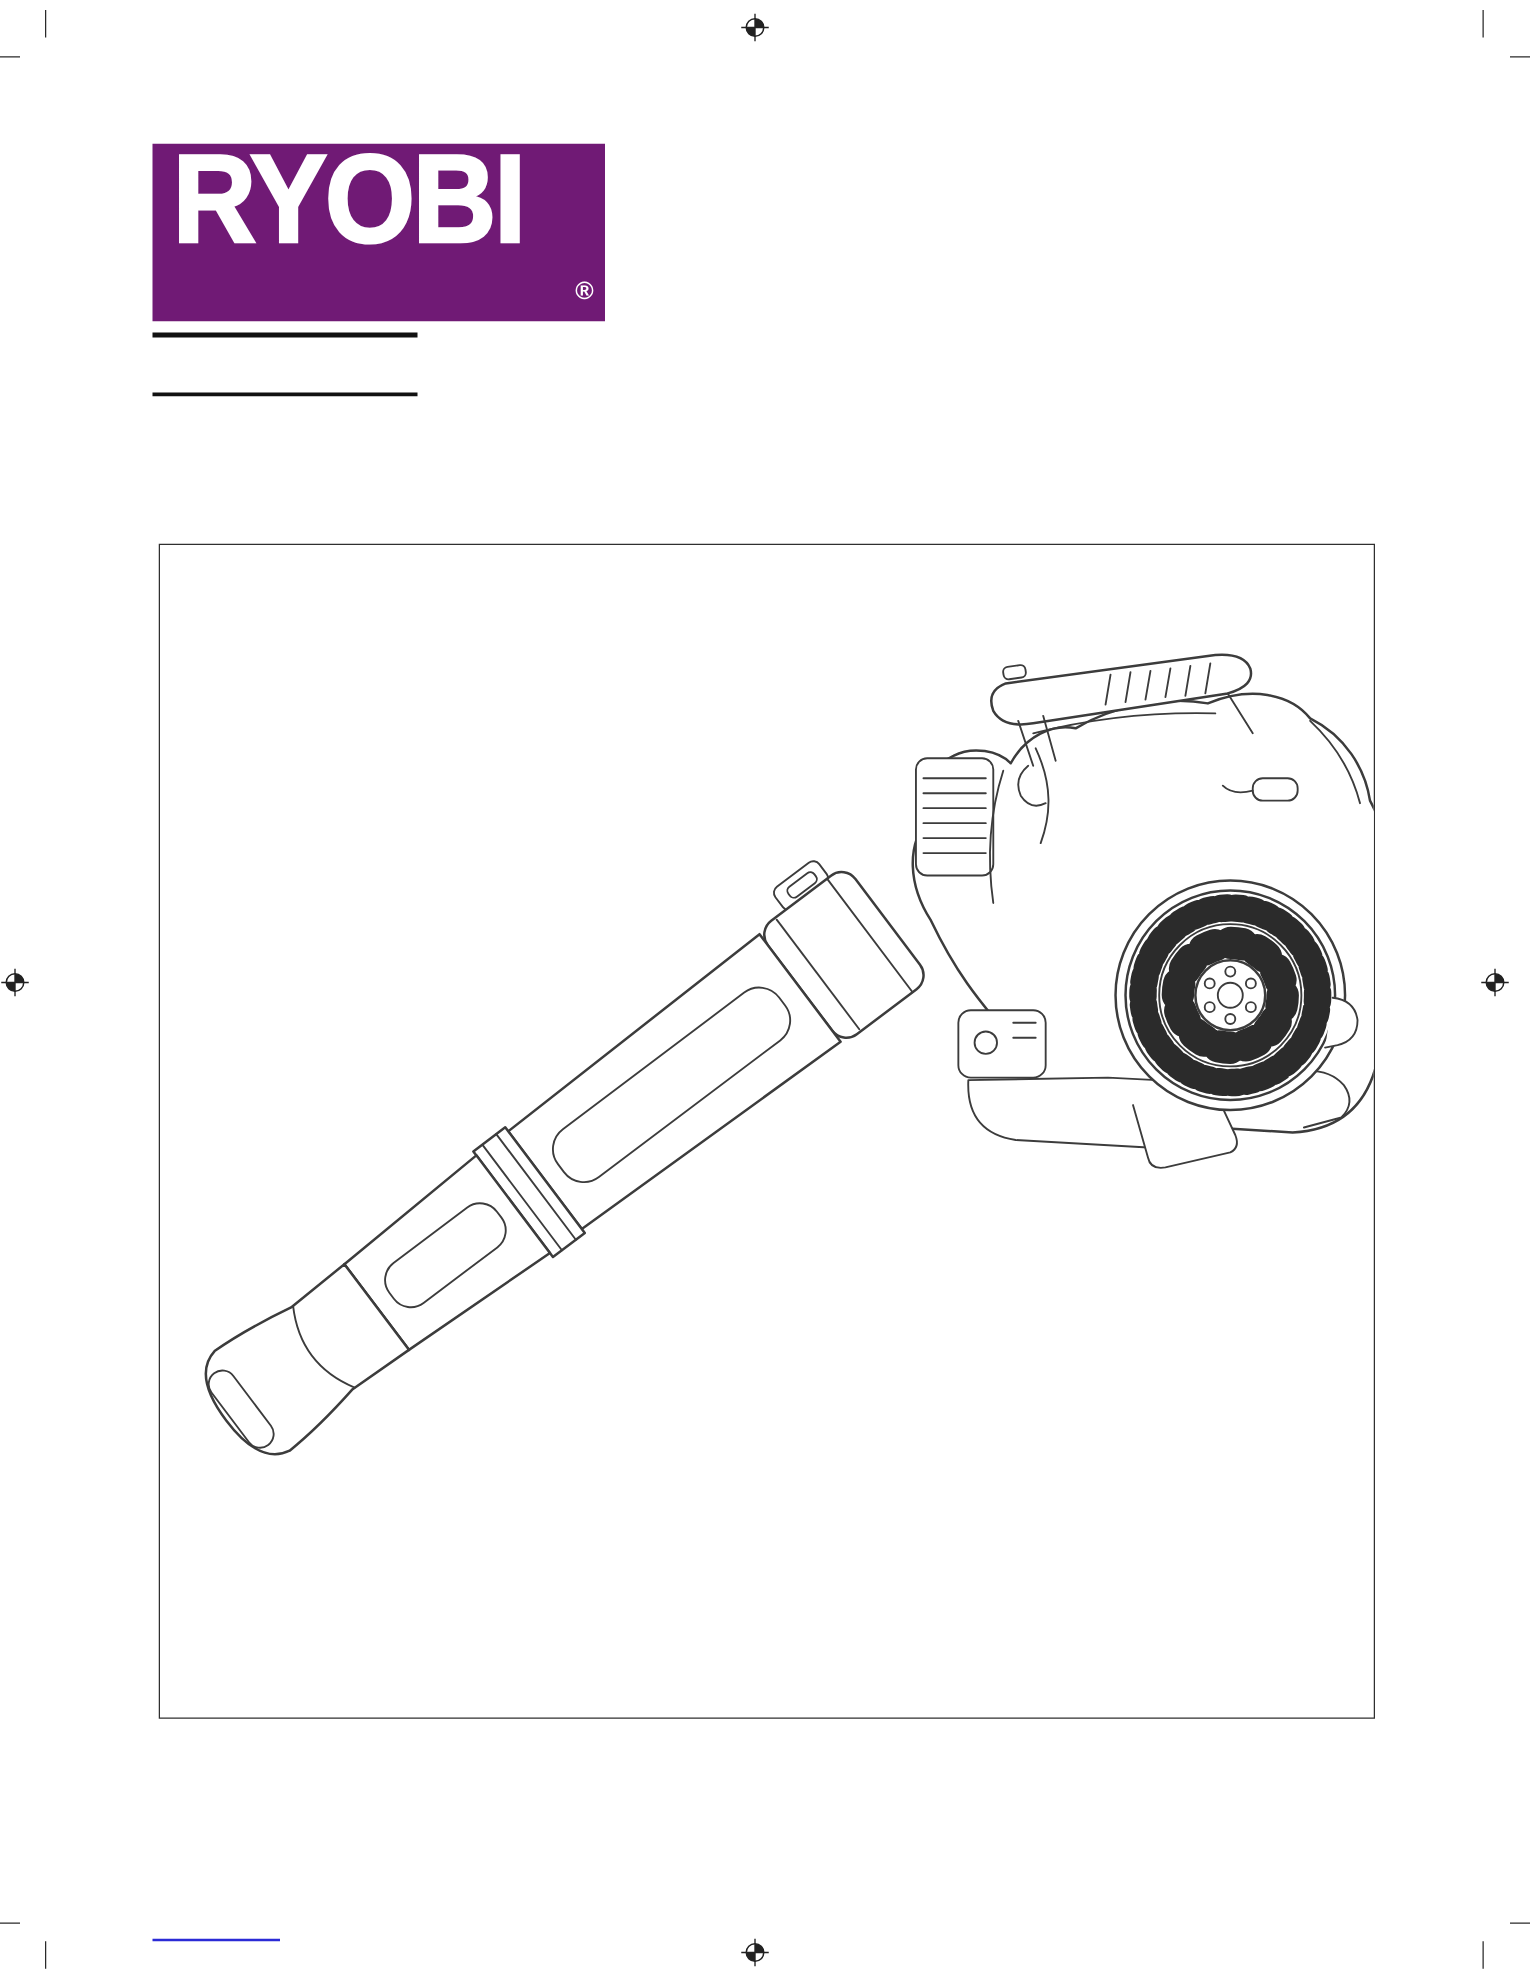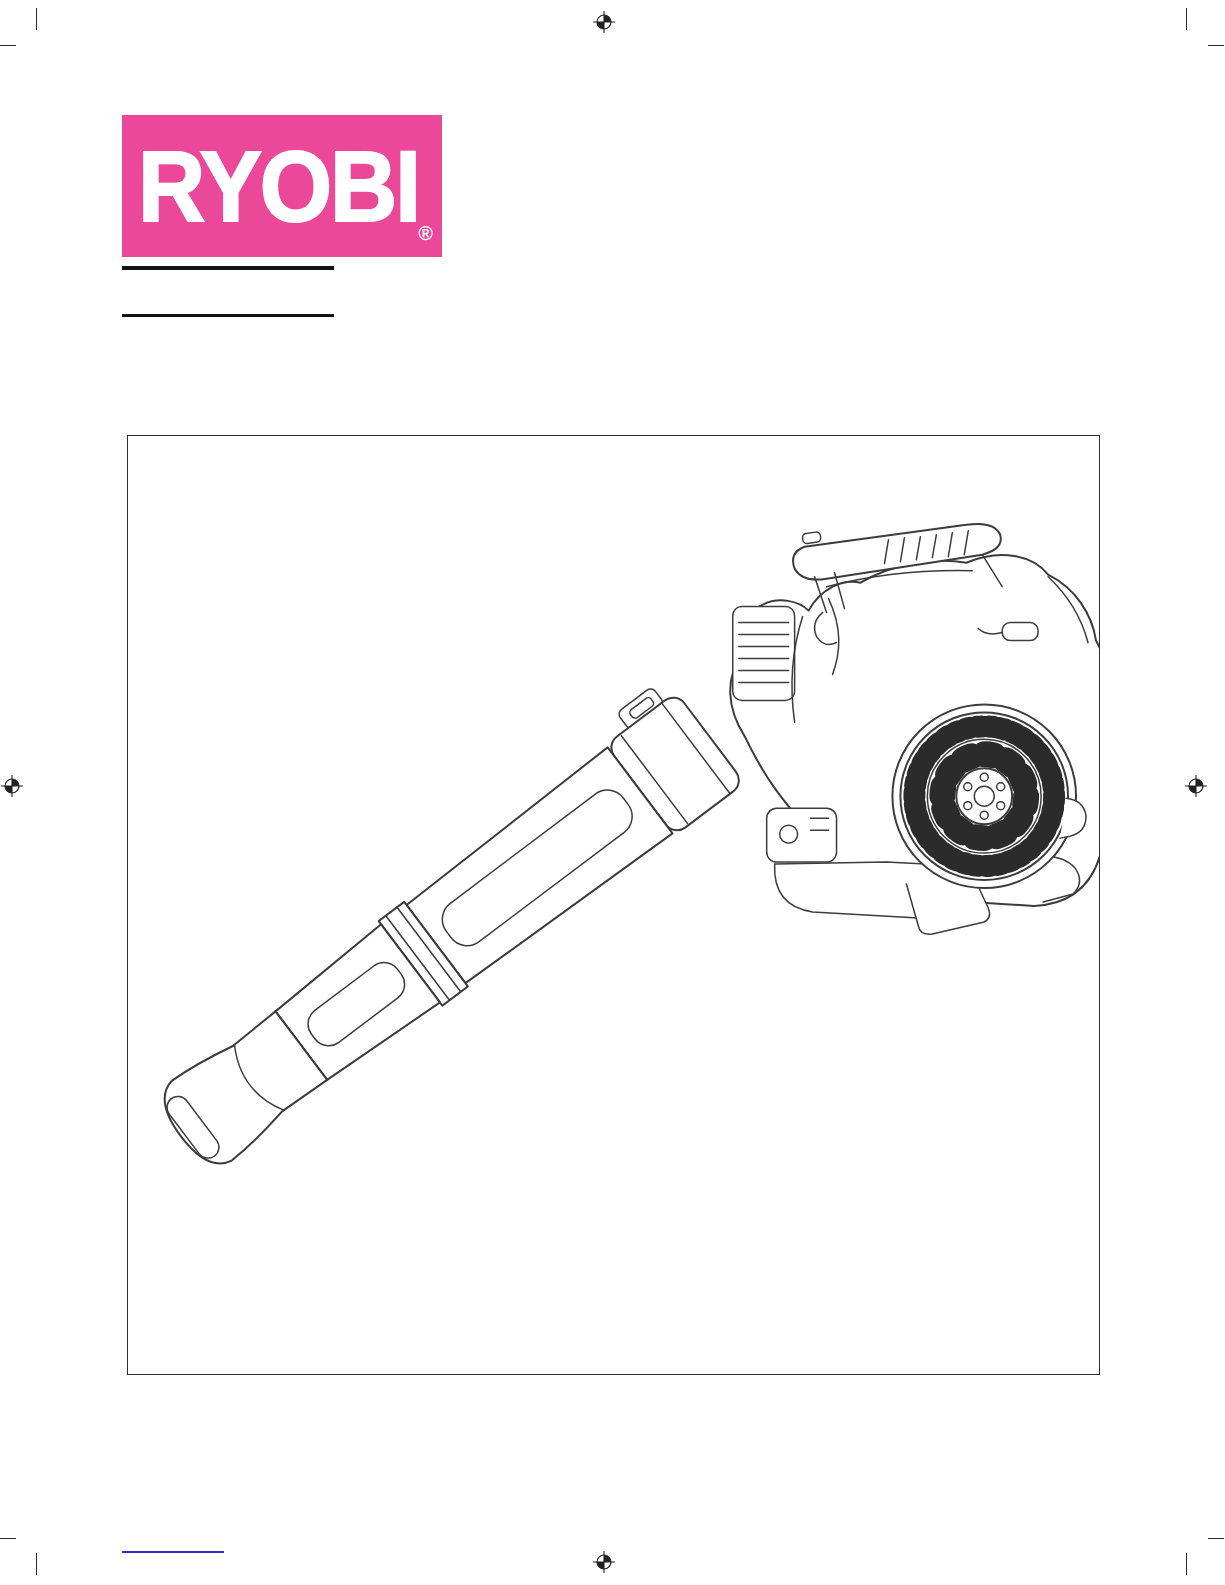--- a/index.html
+++ b/index.html
@@ -19,22 +19,22 @@
   .bl-v{left:36px;top:1553px;}.bl-h{left:0;top:1538px;}
   .br-v{left:1186px;top:1553px;}.br-h{left:1208px;top:1538px;}
   
   .reg{position:absolute;width:24px;height:24px;}
   .reg.top{left:592px;top:10px;}
   .reg.bottom{left:592px;top:1550px;}
   .reg.left{left:0px;top:774px;}
   .reg.right{left:1184px;top:774px;}
   
   .logo{
-    position:absolute;left:122px;top:115px;width:320px;height:142px;
-    background:#ec4899;display:flex;align-items:center;
+    position:absolute;left:122px;top:115px;width:362px;height:142px;
+    background:#701a75;display:flex;
   }
   .logo-text{
     color:#ffffff;font-size:93px;font-weight:bold;letter-spacing:-2px;
     padding-left:16px;line-height:1;transform:scaleY(1.08);
     -webkit-text-stroke:2px #ffffff;
   }
   .logo-reg{
     position:absolute;right:9px;bottom:12px;color:#ffffff;font-size:20px;font-weight:bold;
   }
   

